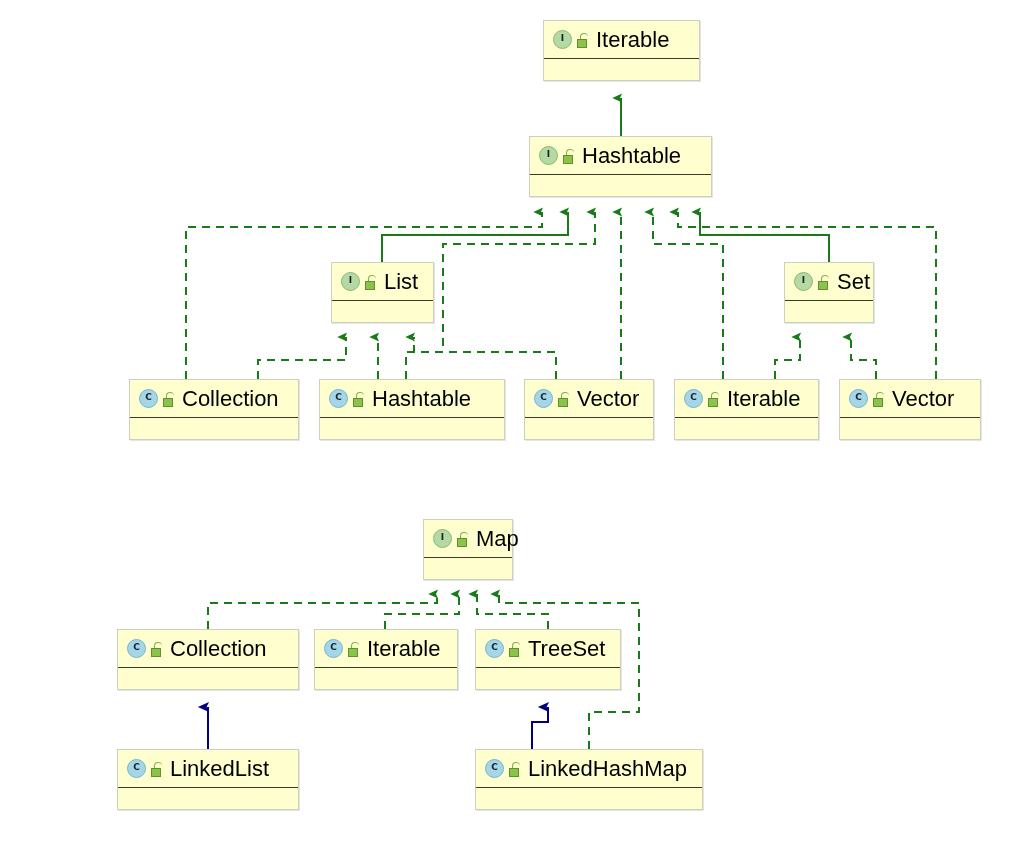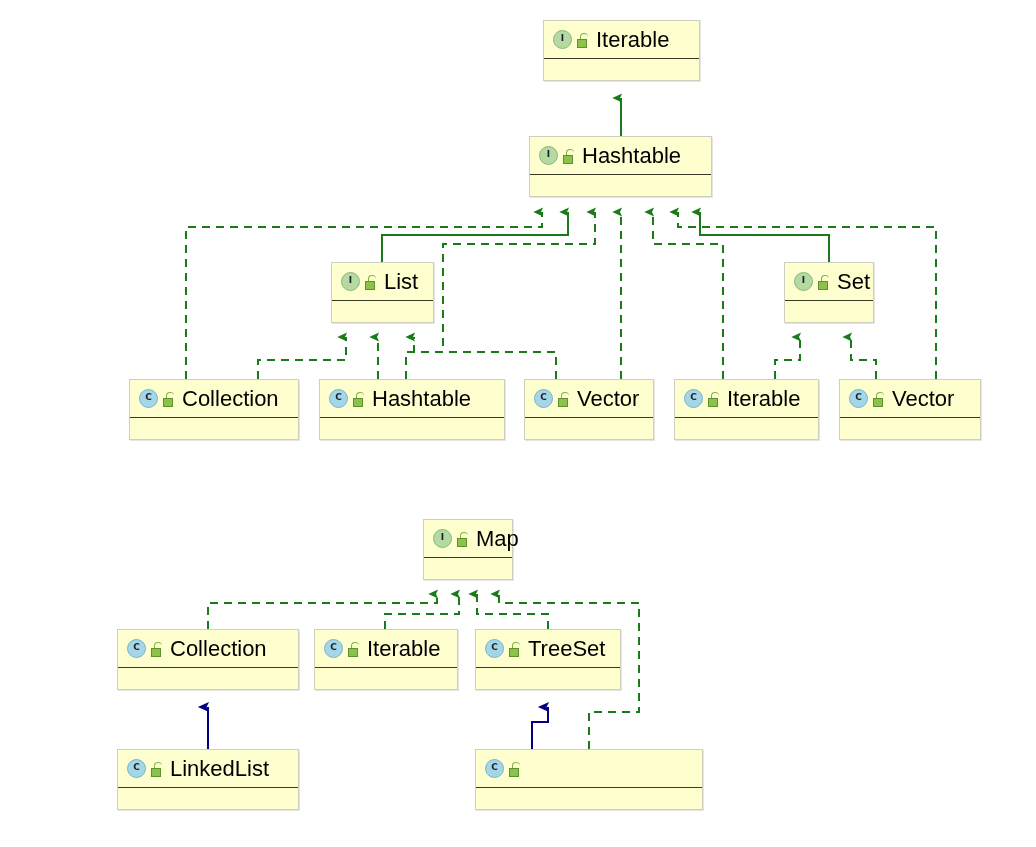--- a/index.html
+++ b/index.html
@@ -409,18 +409,19 @@
 
     <div class="uml-node" style="left:475px; top:749px; width:228px; height:61px;">
       <div class="uml-head">
         <span class="stereo-icon klass">
             <span>C</span>
           </span>
         <span class="lock-icon">
             <span class="shackle"></span>
             <span class="body"></span>
           </span>
+        <span class="uml-name">LinkedHashMap</span>
       </div>
       <div class="uml-body"></div>
     </div>
 
   </div>
 </div>
 
 </body></html>

